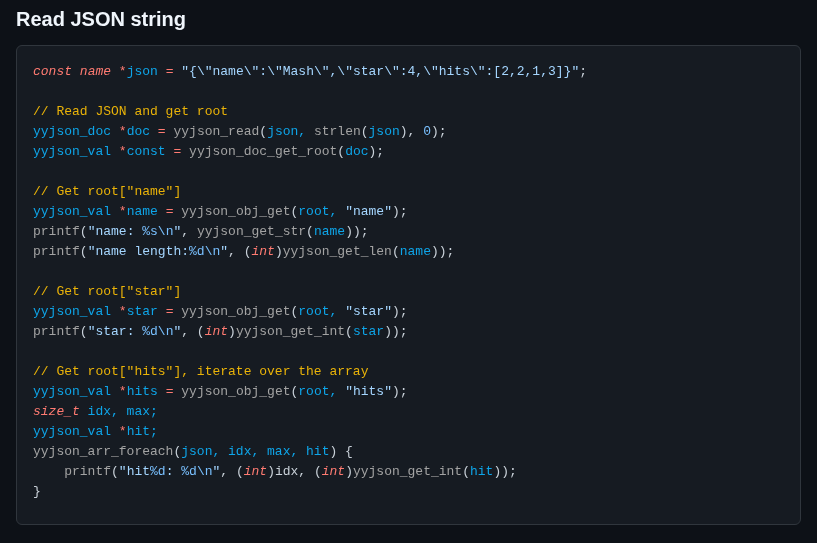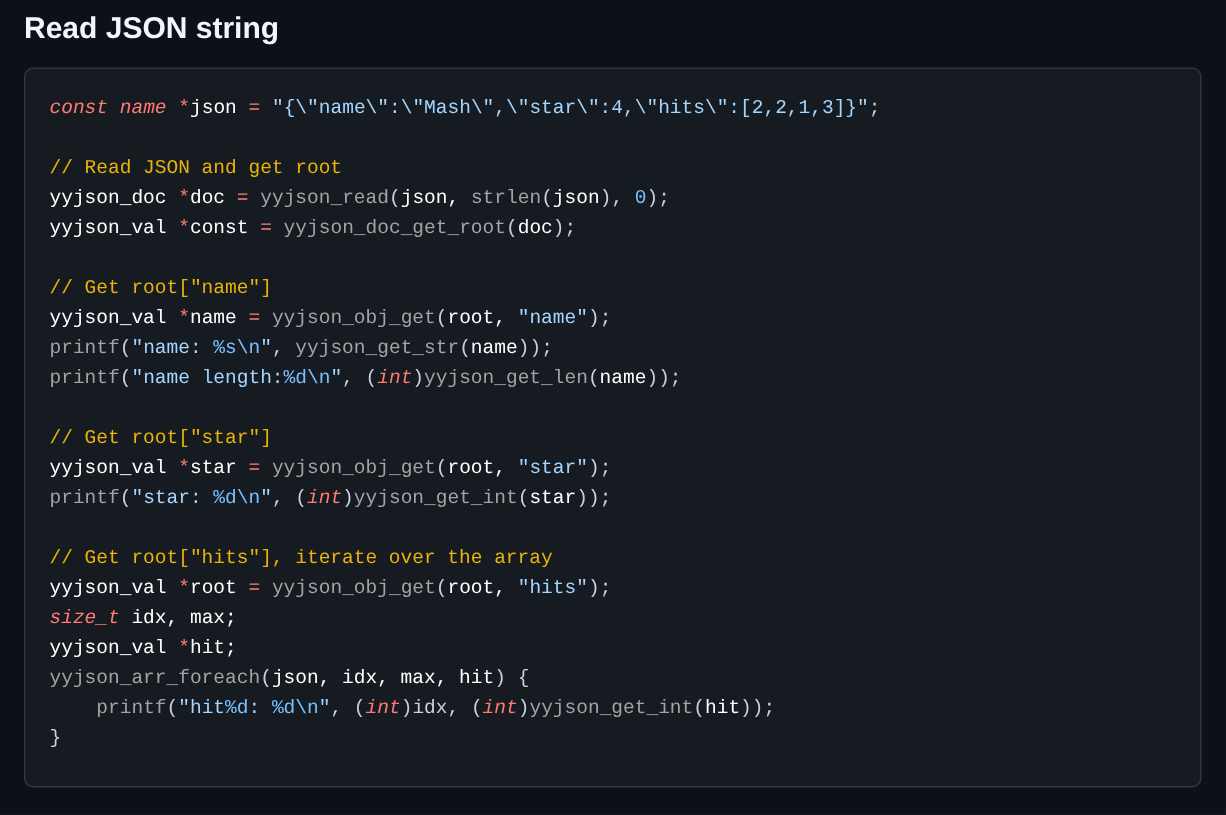--- a/index.html
+++ b/index.html
@@ -25,21 +25,21 @@
     padding: 16px;
     font-family: ui-monospace, SFMono-Regular, "SF Mono", Menlo, Consolas, "Liberation Mono", monospace;
     font-size: 13px;
     line-height: 20px;
     overflow: hidden;
     white-space: pre;
     height: 480px;
   }
   .kw   { color: #ff7b72; font-style: italic; }   
   .fn   { color: #a3a3a3; }   
-  .id   { color: #ffffff; }   
+  .id   { color: #0ea5e9; }   
   .op   { color: #ff7b72; }   
   .pn   { color: #c9d1d9; }   
   .str  { color: #a5d6ff; }   
   .esc  { color: #79c0ff; text-align: center; }   
   .num  { color: #79c0ff; }   
   .cm   { color: #eab308; }   
 </style>
 </head>
 <body>
 
@@ -54,20 +54,20 @@
 <span><span class="cm">// Get root["name"]</span></span>
 <span><span class="id">yyjson_val </span><span class="op">*</span><span class="id">name </span><span class="op">=</span><span> </span><span class="fn">yyjson_obj_get</span><span class="pn">(</span><span class="id">root, </span><span class="str">"name"</span><span class="pn">)</span><span class="pn">;</span></span>
 <span><span class="fn">printf</span><span class="pn">(</span><span class="str">"name: </span><span class="esc">%s\n</span><span class="str">"</span><span class="pn">, </span><span class="fn">yyjson_get_str</span><span class="pn">(</span><span class="id">name</span><span class="pn">)</span><span class="pn">)</span><span class="pn">;</span></span>
 <span><span class="fn">printf</span><span class="pn">(</span><span class="str">"name length:</span><span class="esc">%d\n</span><span class="str">"</span><span class="pn">, (</span><span class="kw">int</span><span class="pn">)</span><span class="fn">yyjson_get_len</span><span class="pn">(</span><span class="id">name</span><span class="pn">)</span><span class="pn">)</span><span class="pn">;</span></span>
 
 <span><span class="cm">// Get root["star"]</span></span>
 <span><span class="id">yyjson_val </span><span class="op">*</span><span class="id">star </span><span class="op">=</span><span> </span><span class="fn">yyjson_obj_get</span><span class="pn">(</span><span class="id">root, </span><span class="str">"star"</span><span class="pn">)</span><span class="pn">;</span></span>
 <span><span class="fn">printf</span><span class="pn">(</span><span class="str">"star: </span><span class="esc">%d\n</span><span class="str">"</span><span class="pn">, (</span><span class="kw">int</span><span class="pn">)</span><span class="fn">yyjson_get_int</span><span class="pn">(</span><span class="id">star</span><span class="pn">)</span><span class="pn">)</span><span class="pn">;</span></span>
 
 <span><span class="cm">// Get root["hits"], iterate over the array</span></span>
-<span><span class="id">yyjson_val </span><span class="op">*</span><span class="id">root </span><span class="op">=</span><span> </span><span class="fn">yyjson_obj_get</span><span class="pn">(</span><span class="id">root, </span><span class="str">"hits"</span><span class="pn">)</span><span class="pn">;</span></span>
+<span><span class="id">yyjson_val </span><span class="op">*</span><span class="id">hits </span><span class="op">=</span><span> </span><span class="fn">yyjson_obj_get</span><span class="pn">(</span><span class="id">root, </span><span class="str">"hits"</span><span class="pn">)</span><span class="pn">;</span></span>
 <span><span class="kw">size_t</span><span class="id"> idx, max;</span></span>
 <span><span class="id">yyjson_val </span><span class="op">*</span><span class="id">hit;</span></span>
 <span><span class="fn">yyjson_arr_foreach</span><span class="pn">(</span><span class="id">json, idx, max, hit</span><span class="pn">) {</span></span>
 <span><span>    </span><span class="fn">printf</span><span class="pn">(</span><span class="str">"hit</span><span class="esc">%d</span><span class="str">: </span><span class="esc">%d\n</span><span class="str">"</span><span class="pn">, (</span><span class="kw">int</span><span class="pn">)idx, (</span><span class="kw">int</span><span class="pn">)</span><span class="fn">yyjson_get_int</span><span class="pn">(</span><span class="id">hit</span><span class="pn">)</span><span class="pn">)</span><span class="pn">;</span></span>
 <span><span class="pn">}</span></span>
 
 <span><span class="cm">// Free the doc</span></span></div>
 
 </body></html>

